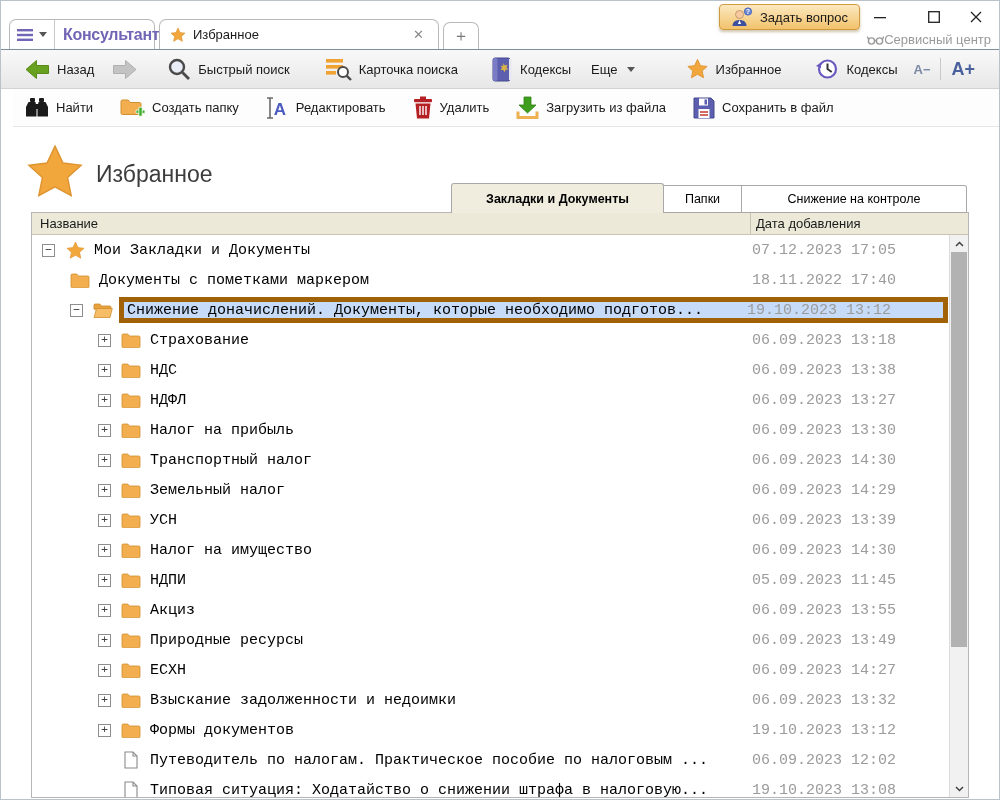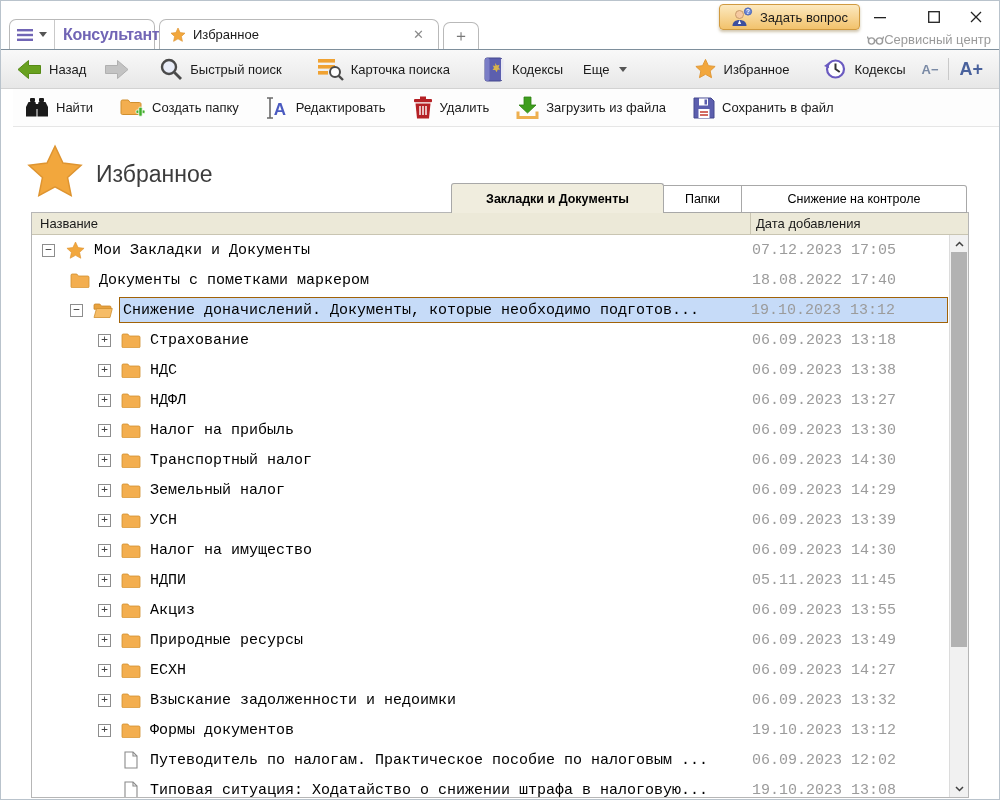--- a/index.html
+++ b/index.html
@@ -15,21 +15,21 @@
   #doc-tab .lbl{font-size:13px;color:#1a1a1a;flex:1;}
   #tab-close{color:#8a8a8a;font-size:13px;padding:2px 4px;cursor:pointer;}
   #new-tab{left:442px;width:36px;height:27px;top:21px;justify-content:center;cursor:pointer;color:#777;font-size:16px;}
 
   #ask-btn{position:absolute;left:718px;top:3px;height:26px;box-sizing:border-box;display:flex;align-items:center;gap:7px;padding:0 11px;font-size:13px;color:#1a1a1a;background:linear-gradient(#fce9c0,#f2c26c);border:1px solid #d09a40;border-radius:4px;box-shadow:0 2px 3px rgba(120,90,20,.35);cursor:pointer;}
   .winctl{position:absolute;top:6px;width:34px;height:20px;display:flex;align-items:center;justify-content:center;cursor:pointer;}
   #btn-min{left:862px;} #btn-max{left:916px;} #btn-close{left:958px;}
   #service{position:absolute;right:8px;top:31px;display:flex;align-items:center;gap:0;color:#9a9a9a;font-size:13px;}
 
   
-  #toolbar{position:absolute;left:0;right:0;top:48px;height:40px;box-sizing:border-box;border-top:1px solid #7e8f9c;border-bottom:1px solid #d2d2d2;background:linear-gradient(#f9f9f9,#e7e7e7);display:flex;align-items:center;padding:0 16px;}
+  #toolbar{position:absolute;left:0;right:0;top:48px;height:40px;box-sizing:border-box;border-top:1px solid #7e8f9c;border-bottom:1px solid #d2d2d2;background:linear-gradient(#f9f9f9,#e7e7e7);display:flex;align-items:center;padding:0 24px;}
   .titem{display:flex;align-items:center;gap:7px;font-size:13px;color:#1a1a1a;cursor:pointer;white-space:nowrap;}
   .caret{display:inline-block;width:0;height:0;border-left:4px solid transparent;border-right:4px solid transparent;border-top:5px solid #555;margin-left:2px;}
   #tb-spacer{flex:1;}
   .fontctl{font-weight:bold;cursor:pointer;}
   #font-dec{font-size:13px;color:#7a8aa5;}
   #font-inc{font-size:18px;color:#49619c;}
   .vdiv{width:1px;height:22px;background:#c9c9c9;margin:0 10px;}
 
   
   #toolbar2{position:absolute;left:12px;right:0;top:88px;height:38px;box-sizing:border-box;background:#fdfdfd;border-bottom:1px solid #e6e6e6;display:flex;align-items:center;gap:27px;padding:0 12px;}
@@ -53,21 +53,21 @@
   #th-name{position:absolute;left:8px;top:0;line-height:21px;}
   #th-date{position:absolute;left:718px;top:0;bottom:0;right:0;border-left:1px solid #c9c5b2;padding-left:5px;line-height:21px;}
   #tbody{position:absolute;left:0;right:0;top:22px;bottom:0;overflow:hidden;}
   .trow{height:30px;display:flex;align-items:center;box-sizing:border-box;padding-right:20px;font-size:15px;color:#000;cursor:pointer;}
   .exp{width:13px;height:13px;box-sizing:border-box;border:1px solid #8d8d8d;background:#fff;color:#444;font-family:"DejaVu Sans Mono",monospace;font-size:11px;line-height:10px;text-align:center;margin-right:10px;flex:none;cursor:pointer;}
   .spacer{width:23px;flex:none;}
   .ic{width:20px;flex:none;margin-right:6px;display:flex;align-items:center;justify-content:center;}
   .sw{flex:1;display:flex;align-items:center;height:26px;box-sizing:border-box;padding-left:3px;min-width:0;font-family:Liberation Mono, monospace;}
   .sw .lbl{flex:1;white-space:nowrap;overflow:hidden;min-width:0;}
   .sw .date{width:200px;flex:none;box-sizing:border-box;padding-left:4px;color:#9b9b9b;}
-  .trow.sel .sw{background:#c6dbf8;border:1px solid #a16207;}
+  .trow.sel .sw{background:#c6dbf8;border:5px solid #a16207;}
 
   
   #vscroll{position:absolute;right:0;top:22px;bottom:0;width:19px;background:#f1f1f1;border-left:1px solid #dcdcdc;box-sizing:border-box;}
   .sarrow{position:absolute;left:0;right:0;height:17px;display:flex;align-items:center;justify-content:center;cursor:pointer;}
   #sarrow-up{top:0;} #sarrow-down{bottom:0;}
   #sthumb{position:absolute;left:1px;right:1px;top:17px;height:395px;background:#b2b2b2;cursor:pointer;}
 </style>
 </head>
 <body>
 
@@ -277,21 +277,21 @@
           </span>
         </div>
         <div class="trow" style="padding-left: 38px;">
           <span class="ic">
             <svg width="20" height="16" viewBox="0 0 20 16">
               <path d="M1 3.2c0-.7.5-1.2 1.2-1.2h4.6l1.6 2h9.4c.7 0 1.2.5 1.2 1.2v9.4c0 .7-.5 1.2-1.2 1.2H2.2c-.7 0-1.2-.5-1.2-1.2z" fill="#f3ae4f" stroke="#d08f2e" stroke-width="0.8"></path>
             </svg>
           </span>
           <span class="sw">
             <span class="lbl">Документы с пометками маркером</span>
-            <span class="date">18.08.2022 17:40</span>
+            <span class="date">18.11.2022 17:40</span>
           </span>
         </div>
         <div class="trow sel" style="padding-left: 38px;">
           <span class="exp">−</span>
           <span class="ic">
             <svg width="20" height="16" viewBox="0 0 20 16">
               <path d="M1 3.2c0-.7.5-1.2 1.2-1.2h4.6l1.6 2h8.4c.7 0 1.2.5 1.2 1.2v2H1z" fill="#e8a23e" stroke="#c9872a" stroke-width="0.8"></path>
               <path d="M1 15.5L3.5 6.5h15.8L17 15.5z" fill="#f6bc66" stroke="#d08f2e" stroke-width="0.8"></path>
             </svg>
           </span>
@@ -398,21 +398,21 @@
         </div>
         <div class="trow" style="padding-left: 66px;">
           <span class="exp">+</span>
           <span class="ic">
             <svg width="20" height="16" viewBox="0 0 20 16">
               <path d="M1 3.2c0-.7.5-1.2 1.2-1.2h4.6l1.6 2h9.4c.7 0 1.2.5 1.2 1.2v9.4c0 .7-.5 1.2-1.2 1.2H2.2c-.7 0-1.2-.5-1.2-1.2z" fill="#f3ae4f" stroke="#d08f2e" stroke-width="0.8"></path>
             </svg>
           </span>
           <span class="sw">
             <span class="lbl">НДПИ</span>
-            <span class="date">05.11.2023 11:45</span>
+            <span class="date">05.09.2023 11:45</span>
           </span>
         </div>
         <div class="trow" style="padding-left: 66px;">
           <span class="exp">+</span>
           <span class="ic">
             <svg width="20" height="16" viewBox="0 0 20 16">
               <path d="M1 3.2c0-.7.5-1.2 1.2-1.2h4.6l1.6 2h9.4c.7 0 1.2.5 1.2 1.2v9.4c0 .7-.5 1.2-1.2 1.2H2.2c-.7 0-1.2-.5-1.2-1.2z" fill="#f3ae4f" stroke="#d08f2e" stroke-width="0.8"></path>
             </svg>
           </span>
           <span class="sw">

